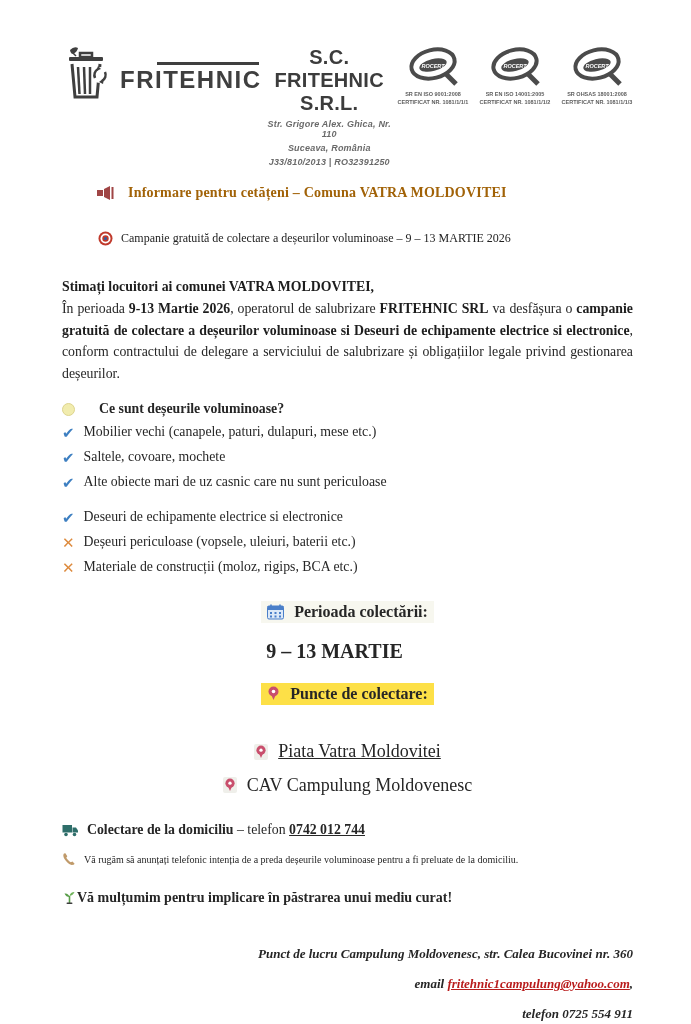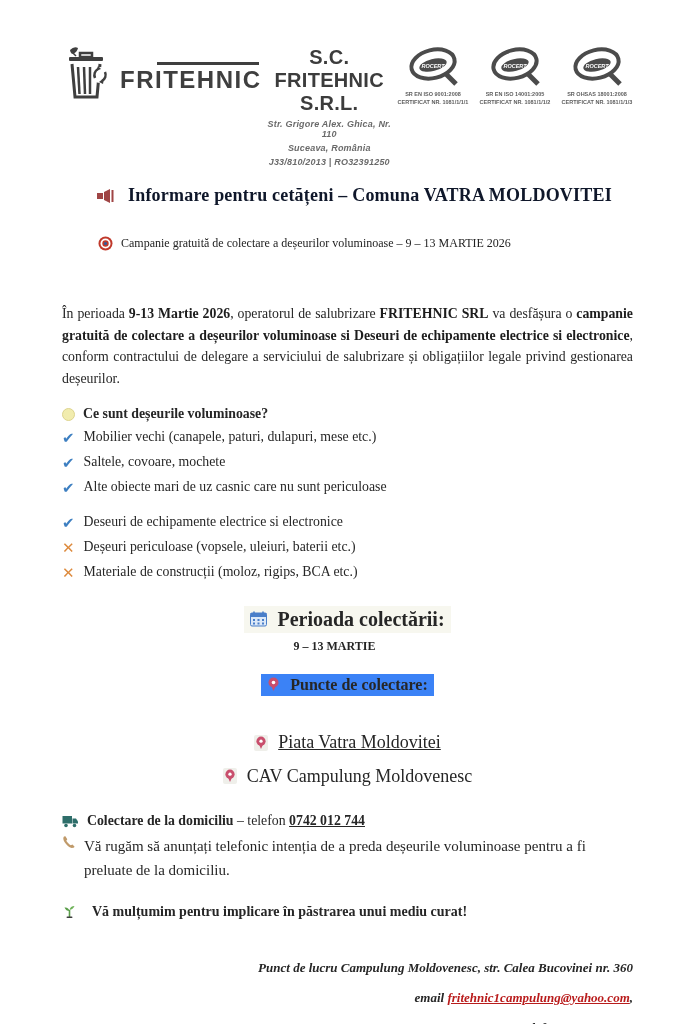--- a/index.html
+++ b/index.html
@@ -26,54 +26,54 @@
   .brand-word .bar { display:block; height:3px; background:#3f3f3f; margin-bottom:1px; width:72%; margin-left:26%; }
   .company { text-align:center; font-family:"Liberation Sans", sans-serif; padding-top:6px; }
   .company .name { font-weight:bold; font-size:20px; color:#3c3c3c; letter-spacing:.3px; }
   .company .addr { font-weight:bold; font-size:9px; color:#6a6a6a; margin-top:4px; letter-spacing:.2px;font-style:italic; }
   .badges { display:flex; gap:10px; padding-top:4px; }
   .badge { text-align:center; width:72px; }
   .badge .cert-line { font-family:"Liberation Sans", sans-serif; font-weight:bold; font-size:5.5px; color:#5d5d5d; line-height:1.5; white-space:nowrap; }
 
   
   .title-row { display:flex; align-items:center; gap:10px; margin:18px 0 0 34px; }
-  .title-text { font-weight:bold; font-size:18px; letter-spacing:.2px; color:#0f172a; }
+  .title-text { font-weight:bold; font-size:14px; letter-spacing:.2px; color:#a16207; }
   .subtitle-row { display:flex; align-items:center; gap:8px; margin:30px 0 0 36px; }
   .subtitle-text { font-weight:normal; font-size:12px; color:#222; }
 
   
   .intro { margin-top:30px; font-size:13.8px; line-height:1.58; text-align:justify; }
   .intro b { color:#1d1d1d; }
 
   
-  .sec-head { display:flex; align-items:center; gap:8px; font-weight:bold; font-size:13.8px; margin-top:14px; }
+  .sec-head { display:flex; align-items:center; gap:24px; font-weight:bold; font-size:13.8px; margin-top:14px; }
   .item-row { display:flex; align-items:flex-start; gap:9px; font-size:13.8px; margin-top:7px; }
   .gap { height:10px; }
   .check-glyph { color:#3d7fc1; font-size:15px; font-weight:bold; line-height:1.2; font-family:"DejaVu Sans", sans-serif; }
   .x-glyph { color:#dd8a3d; font-size:15px; font-weight:bold; line-height:1.2; font-family:"DejaVu Sans", sans-serif; }
   .ball { width:13px; height:13px; border-radius:50%; display:inline-block; margin-top:2px; }
   .ball-yellow { background:#f1ecae; border:1px solid #ddd48e; }
   .ball-orange { background:#d9952f; border:1px solid #b87b20; }
 
   
   .center-block { text-align:center; margin-top:24px; }
-  .period-head { display:inline-flex; align-items:center; gap:10px; font-weight:bold; font-size:20px; background:#f7f7ef; padding:2px 6px; }
-  .period-dates { font-weight:bold; font-size:12px; margin-top:6px; margin-right:26px; }
-  .points-head { display:inline-flex; align-items:center; gap:10px; font-weight:bold; font-size:16px; margin-top:20px; background:#3b82f6; padding:2px 6px; }
+  .period-head { display:inline-flex; align-items:center; gap:10px; font-weight:bold; font-size:16px; background:#f7f7ef; padding:2px 6px; }
+  .period-dates { font-weight:bold; font-size:20px; margin-top:16px; margin-right:26px; }
+  .points-head { display:inline-flex; align-items:center; gap:10px; font-weight:bold; font-size:16px; margin-top:20px; background:#fde047; padding:2px 6px; }
   .loc-row { text-align:center; margin-top:0; }
   .loc-inline { display:inline-flex; align-items:center; gap:10px; font-size:18px; }
   .loc-underline { text-decoration:underline; }
   .icon-bg { background:#efefea; border-radius:2px; padding:1px; display:inline-flex; }
 
   
   .home-row { display:flex; align-items:center; gap:8px; font-size:13.8px; margin-top:26px;text-align:right; }
   .phone-strong { font-weight:bold; text-decoration:underline; }
-  .note { font-size:15px; line-height:1.55; margin-top:6px; }
+  .note { font-size:10px; line-height:1.55; margin-top:14px; }
   .note .note-first { display:flex; gap:8px; align-items:flex-start; }
-  .thanks-row { display:flex; align-items:flex-start; gap:15px; font-weight:bold; font-size:14px; margin-top:22px; }
+  .thanks-row { display:flex; align-items:flex-start; gap:0; font-weight:bold; font-size:14px; margin-top:22px; }
 
   
   .footer { margin-top:40px; text-align:right; font-weight:bold; font-style:italic; font-size:13px; }
   .footer .f-line { margin-top:14px; }
   .footer a { color:#b91c1c; text-decoration:underline; }
 
   svg { display:block; }
 </style>
 </head>
 <body>
@@ -177,21 +177,21 @@
           <circle cx="7.5" cy="7.5" r="7" fill="#c0392b"></circle>
           <circle cx="7.5" cy="7.5" r="5" fill="#ffffff"></circle>
           <circle cx="7.5" cy="7.5" r="3.2" fill="#c0392b"></circle>
           <circle cx="7.5" cy="7.5" r="1.5" fill="#2b5fa3"></circle>
         </svg>
       </span>
       <span class="subtitle-text">Campanie gratuită de colectare a deșeurilor voluminoase – 9 – 13 MARTIE 2026</span>
     </div>
 
     <div class="intro">
-      <br>
+      <b>Stimați locuitori ai comunei VATRA MOLDOVITEI,</b><br>
       <span>În perioada </span><b>9-13 Martie 2026</b><span>, operatorul de salubrizare </span><b>FRITEHNIC SRL</b><span> va desfășura o </span><b>campanie gratuită de colectare a deșeurilor voluminoase si Deseuri de echipamente electrice si electronice</b><span>, conform contractului de delegare a serviciului de salubrizare și obligațiilor legale privind gestionarea deșeurilor.</span>
     </div>
 
     <div class="sec-head" style="margin-top:16px;">
       <span class="ball ball-yellow"></span>
       <span>Ce sunt deșeurile voluminoase?</span>
     </div>
     <div class="item-row">
       <span class="check-glyph">✔</span>
       <span>Mobilier vechi (canapele, paturi, dulapuri, mese etc.)</span>

